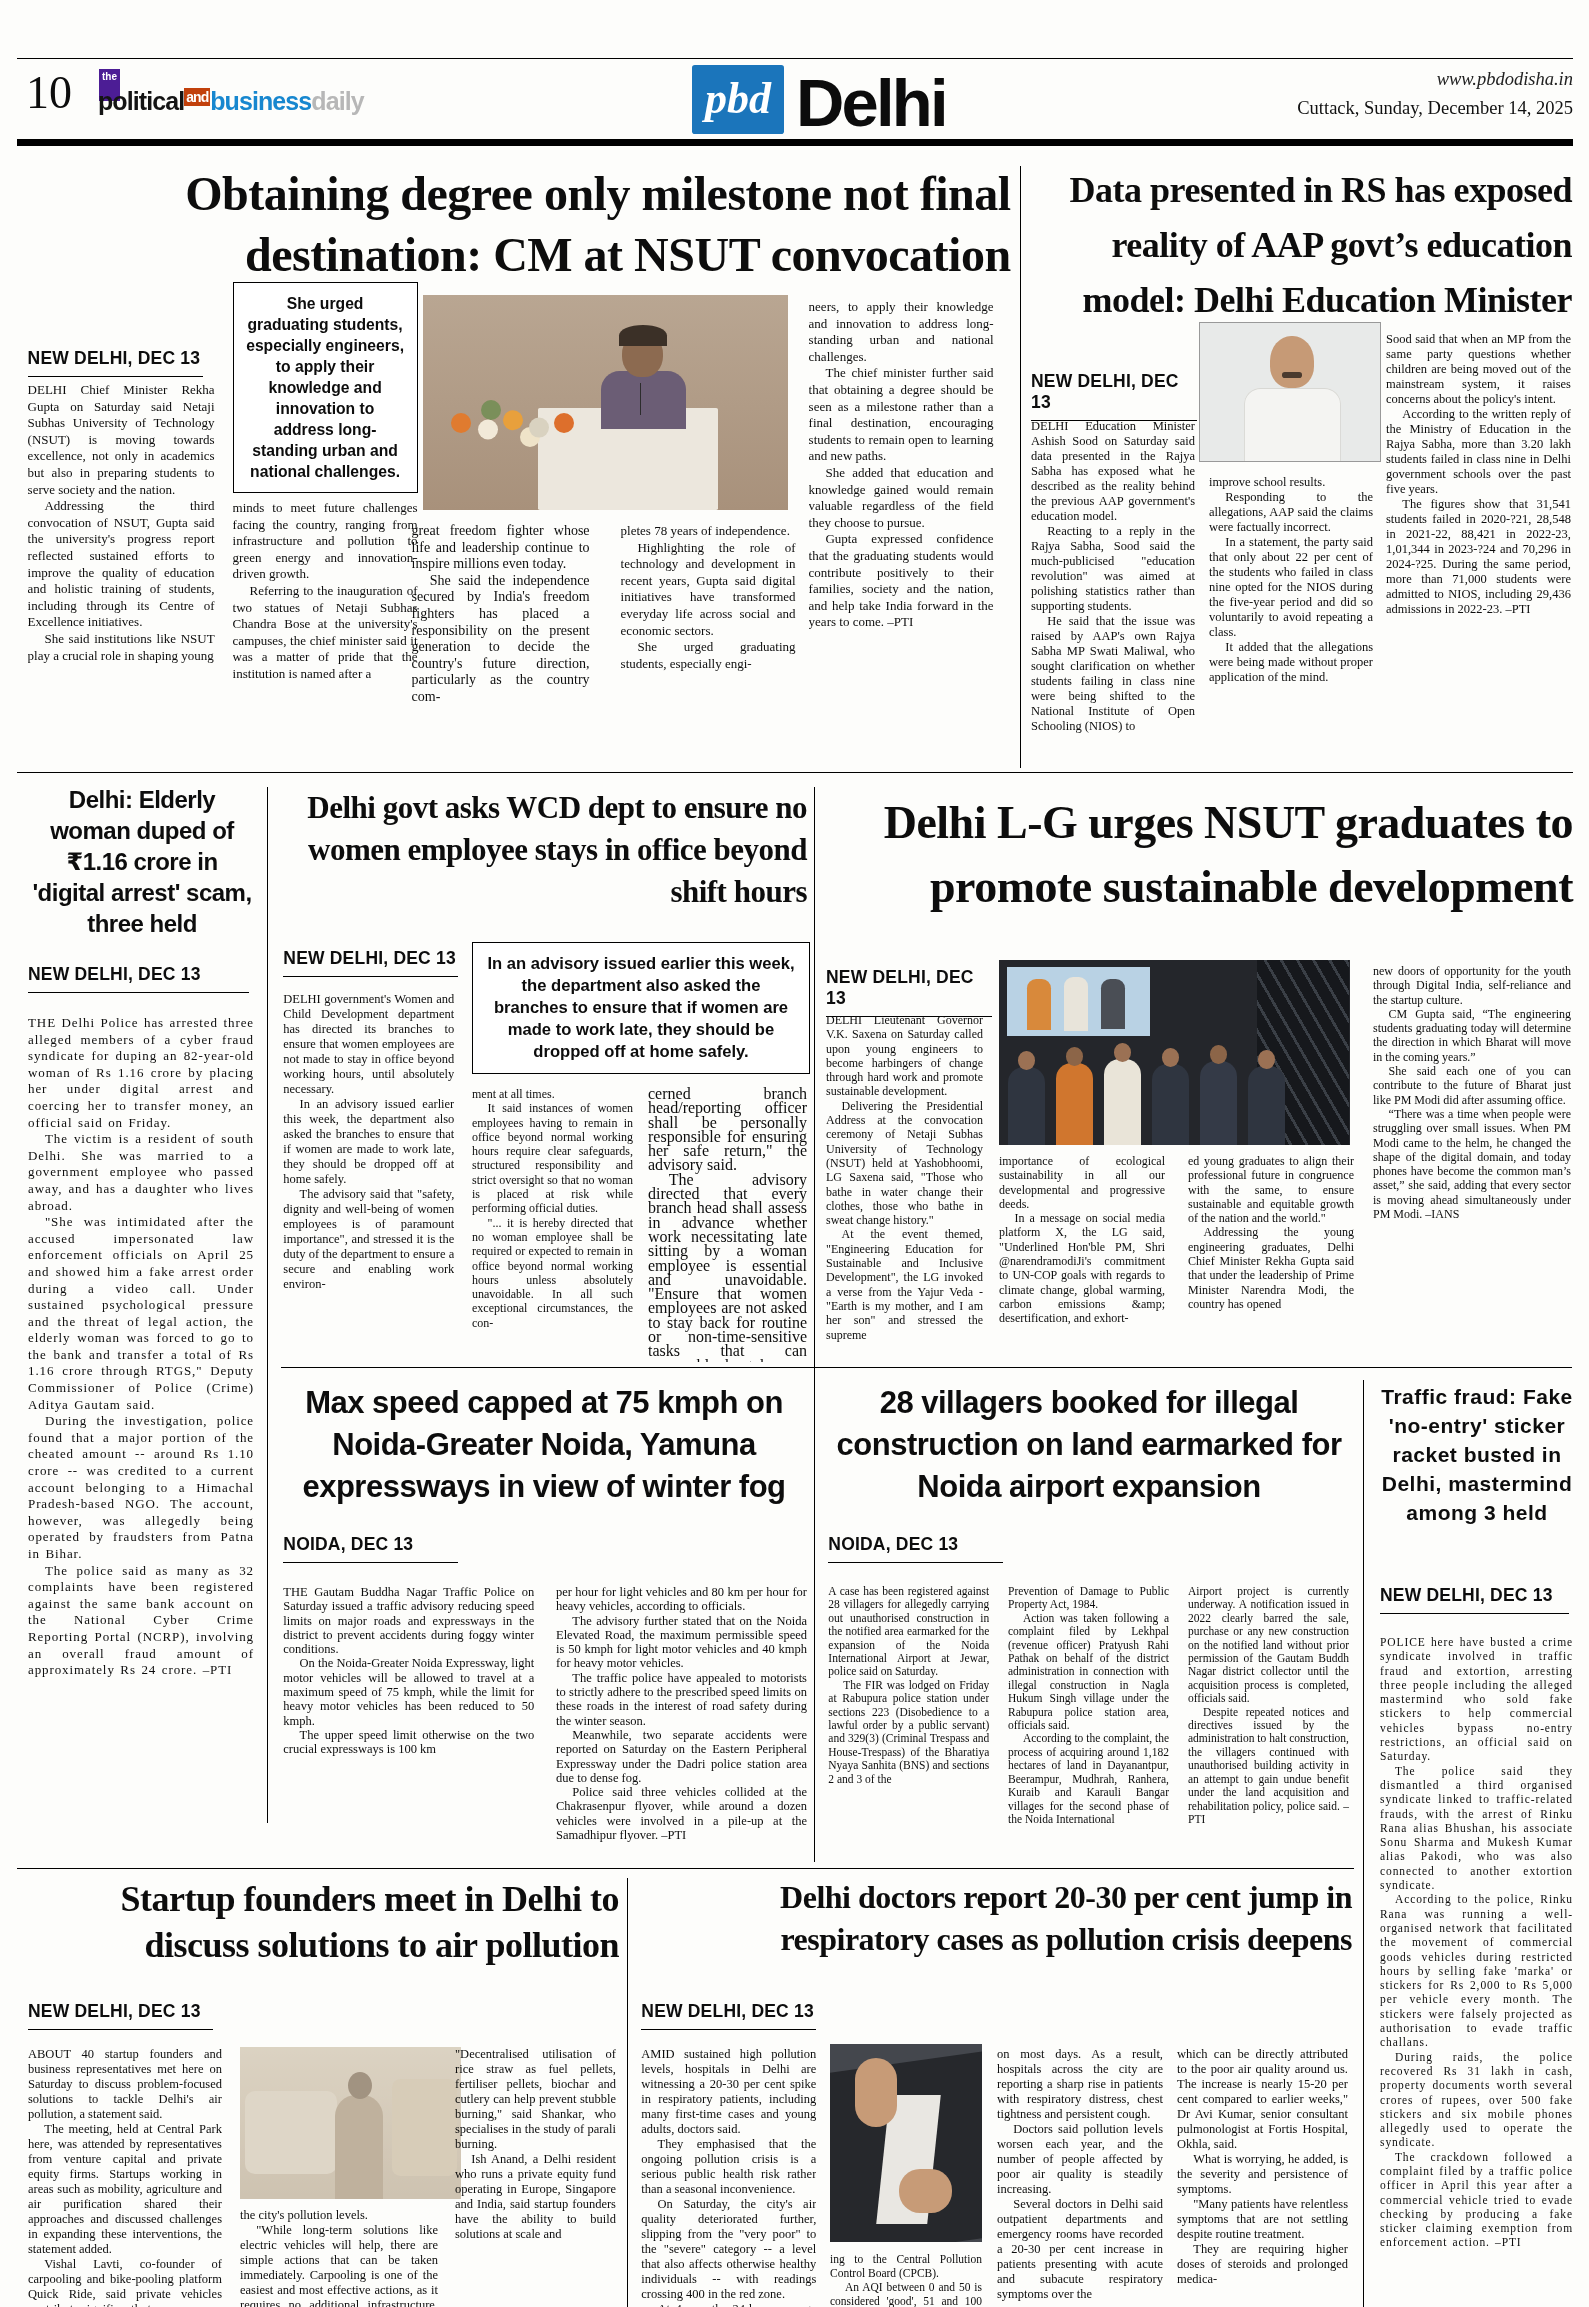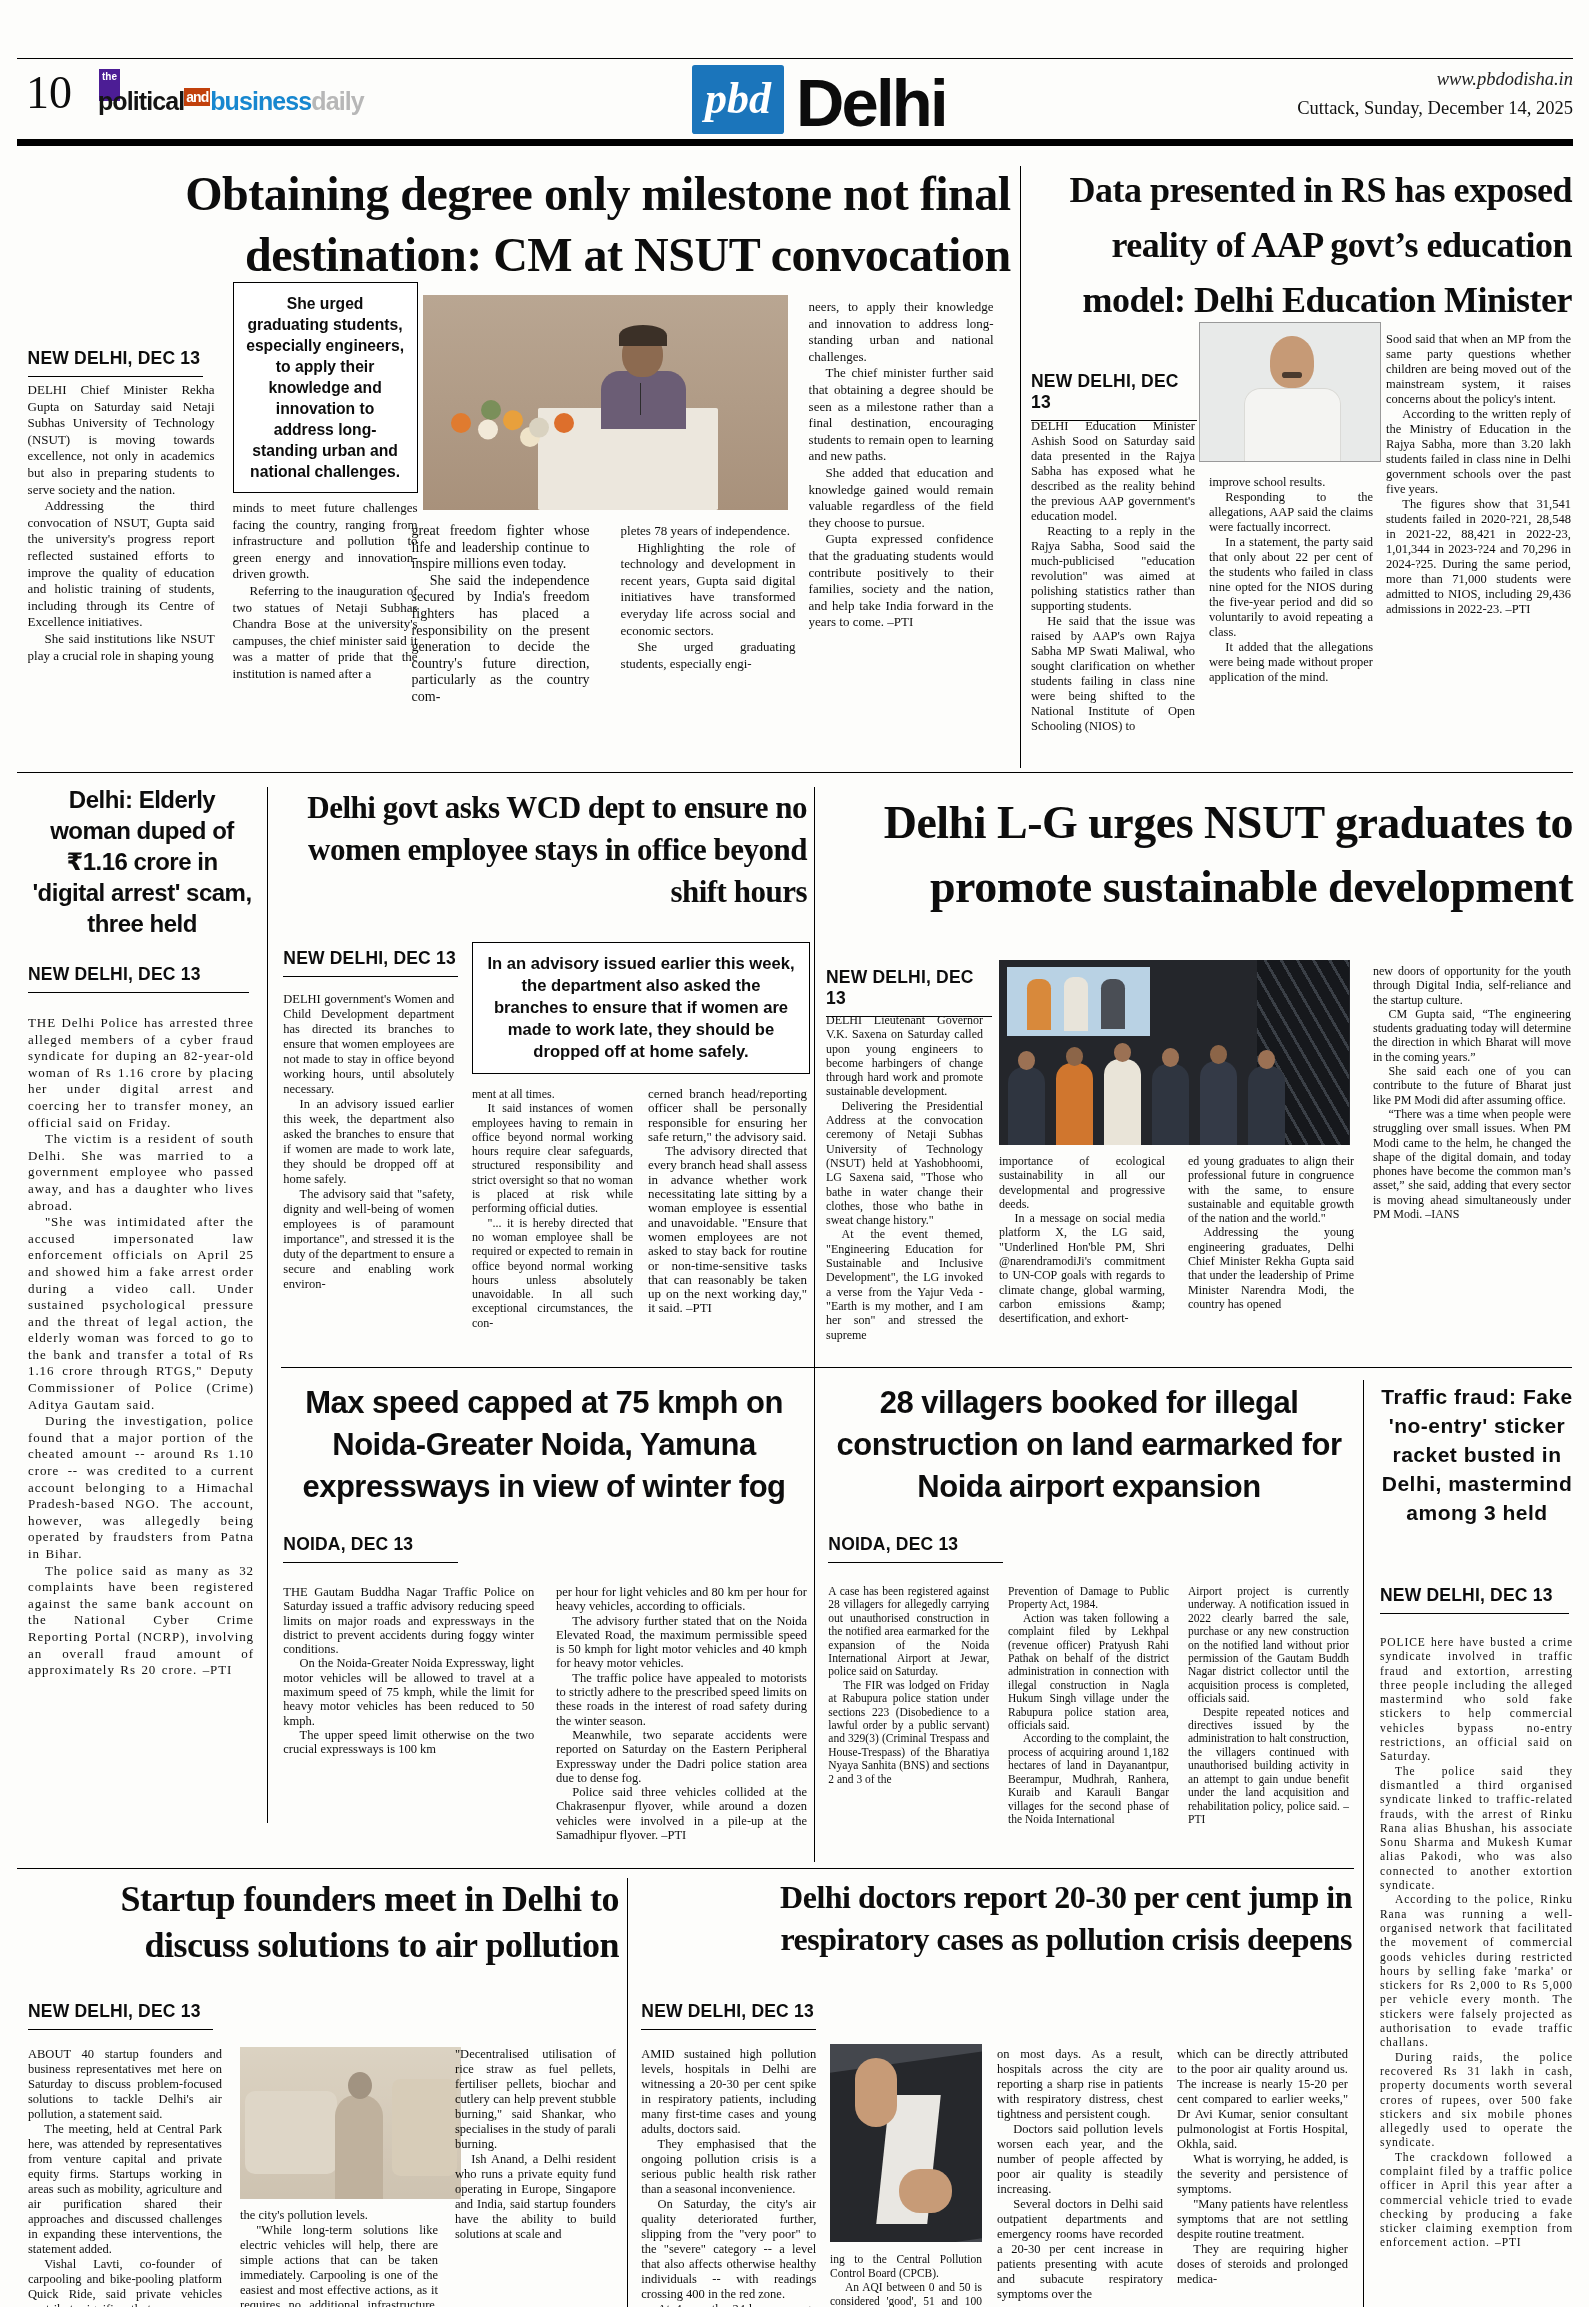--- a/index.html
+++ b/index.html
@@ -115,41 +115,41 @@
   <div class="abs rule" style="left:16.6px;top:772px;width:1556px;height:1.4px"></div>
 
   <section class="abs" style="left:28px;top:784px;width:228px;height:1043px">
     <h1 class="abs sans-hl" style="left:0;top:0;width:228px;font-size:24px;line-height:31px;font-family:var(--sans)">Delhi: Elderly woman duped of ₹1.16 crore in 'digital arrest' scam, three held</h1>
     <div class="abs dl" style="left:0;top:180px;width:221px">NEW DELHI, DEC 13</div>
     <div class="abs bodycol spaced" style="left:0;top:231px;width:226px;height:810px;font-size:13px;line-height:16.6px">
         <p>THE Delhi Police has arrested three alleged members of a cyber fraud syndicate for duping an 82-year-old woman of Rs 1.16 crore by placing her under digital arrest and coercing her to transfer money, an official said on Friday.</p>
         <p>The victim is a resident of south Delhi. She was married to a government employee who passed away, and has a daughter who lives abroad.</p>
         <p>"She was intimidated after the accused impersonated law enforcement officials on April 25 and showed him a fake arrest order during a video call. Under sustained psychological pressure and the threat of legal action, the elderly woman was forced to go to the bank and transfer a total of Rs 1.16 crore through RTGS," Deputy Commissioner of Police (Crime) Aditya Gautam said.</p>
         <p>During the investigation, police found that a major portion of the cheated amount -- around Rs 1.10 crore -- was credited to a current account belonging to a Himachal Pradesh-based NGO. The account, however, was allegedly being operated by fraudsters from Patna in Bihar.</p>
-        <p>The police said as many as 32 complaints have been registered against the same bank account on the National Cyber Crime Reporting Portal (NCRP), involving an overall fraud amount of approximately Rs 20 crore. –PTI</p>
+        <p>The police said as many as 32 complaints have been registered against the same bank account on the National Cyber Crime Reporting Portal (NCRP), involving an overall fraud amount of approximately Rs 24 crore. –PTI</p>
       </div>
   </section>
 
   <div class="abs rule" style="left:267px;top:787px;width:1.4px;height:1036px"></div>
 
   <section class="abs" style="left:281px;top:787px;width:526px;height:577px">
     <h1 class="abs hl" style="left:0;top:0;width:526px;font-size:31px;line-height:42px">Delhi govt asks WCD dept to ensure no women employee stays in office beyond shift hours</h1>
     <div class="abs dl" style="left:2.3px;top:161px;width:175px">NEW DELHI, DEC 13</div>
     <aside class="abs qbox" style="left:191px;top:155px;width:314px;font-size:16.6px;line-height:22px">In an advisory issued earlier this week, the department also asked the branches to ensure that if women are made to work late, they should be dropped off at home safely.</aside>
     <div class="abs bodycol" style="left:2.3px;top:205px;width:171px;height:369px;font-size:12.5px;line-height:15px">
         <p>DELHI government's Women and Child Development department has directed its branches to ensure that women employees are not made to stay in office beyond working hours, until absolutely necessary.</p>
         <p>In an advisory issued earlier this week, the department also asked the branches to ensure that if women are made to work late, they should be dropped off at home safely.</p>
         <p>The advisory said that "safety, dignity and well-being of women employees is of paramount importance", and stressed it is the duty of the department to ensure a secure and enabling work environ-</p>
       </div>
     <div class="abs bodycol" style="left:191px;top:300px;width:161px;height:275px;font-size:12px;line-height:14.3px">
         <p>ment at all times.</p>
         <p>It said instances of women employees having to remain in office beyond normal working hours require clear safeguards, structured responsibility and strict oversight so that no woman is placed at risk while performing official duties.</p>
         <p>"... it is hereby directed that no woman employee shall be required or expected to remain in office beyond normal working hours unless absolutely unavoidable. In all such exceptional circumstances, the con-</p>
       </div>
-    <div class="abs bodycol" style="left:367px;top:300px;width:159px;height:275px;font-size:13px;line-height:14.3px">
+    <div class="abs bodycol" style="left:367px;top:300px;width:159px;height:275px;font-size:16px;line-height:14.3px">
         <p>cerned branch head/reporting officer shall be personally responsible for ensuring her safe return," the advisory said.</p>
         <p>The advisory directed that every branch head shall assess in advance whether work necessitating late sitting by a woman employee is essential and unavoidable. "Ensure that women employees are not asked to stay back for routine or non-time-sensitive tasks that can reasonably be taken up on the next working day," it said. –PTI</p>
       </div>
   </section>
 
   <div class="abs rule" style="left:814px;top:787px;width:1.4px;height:1075px"></div>
 
   <section class="abs" style="left:826px;top:789px;width:747px;height:574px">
     <h1 class="abs hl" style="left:0;top:2.3px;width:747px;font-size:46px;line-height:64px">Delhi L-G urges NSUT graduates to promote sustainable development</h1>
     <div class="abs dl" style="left:0;top:178px;width:166px">NEW DELHI, DEC 13</div>

